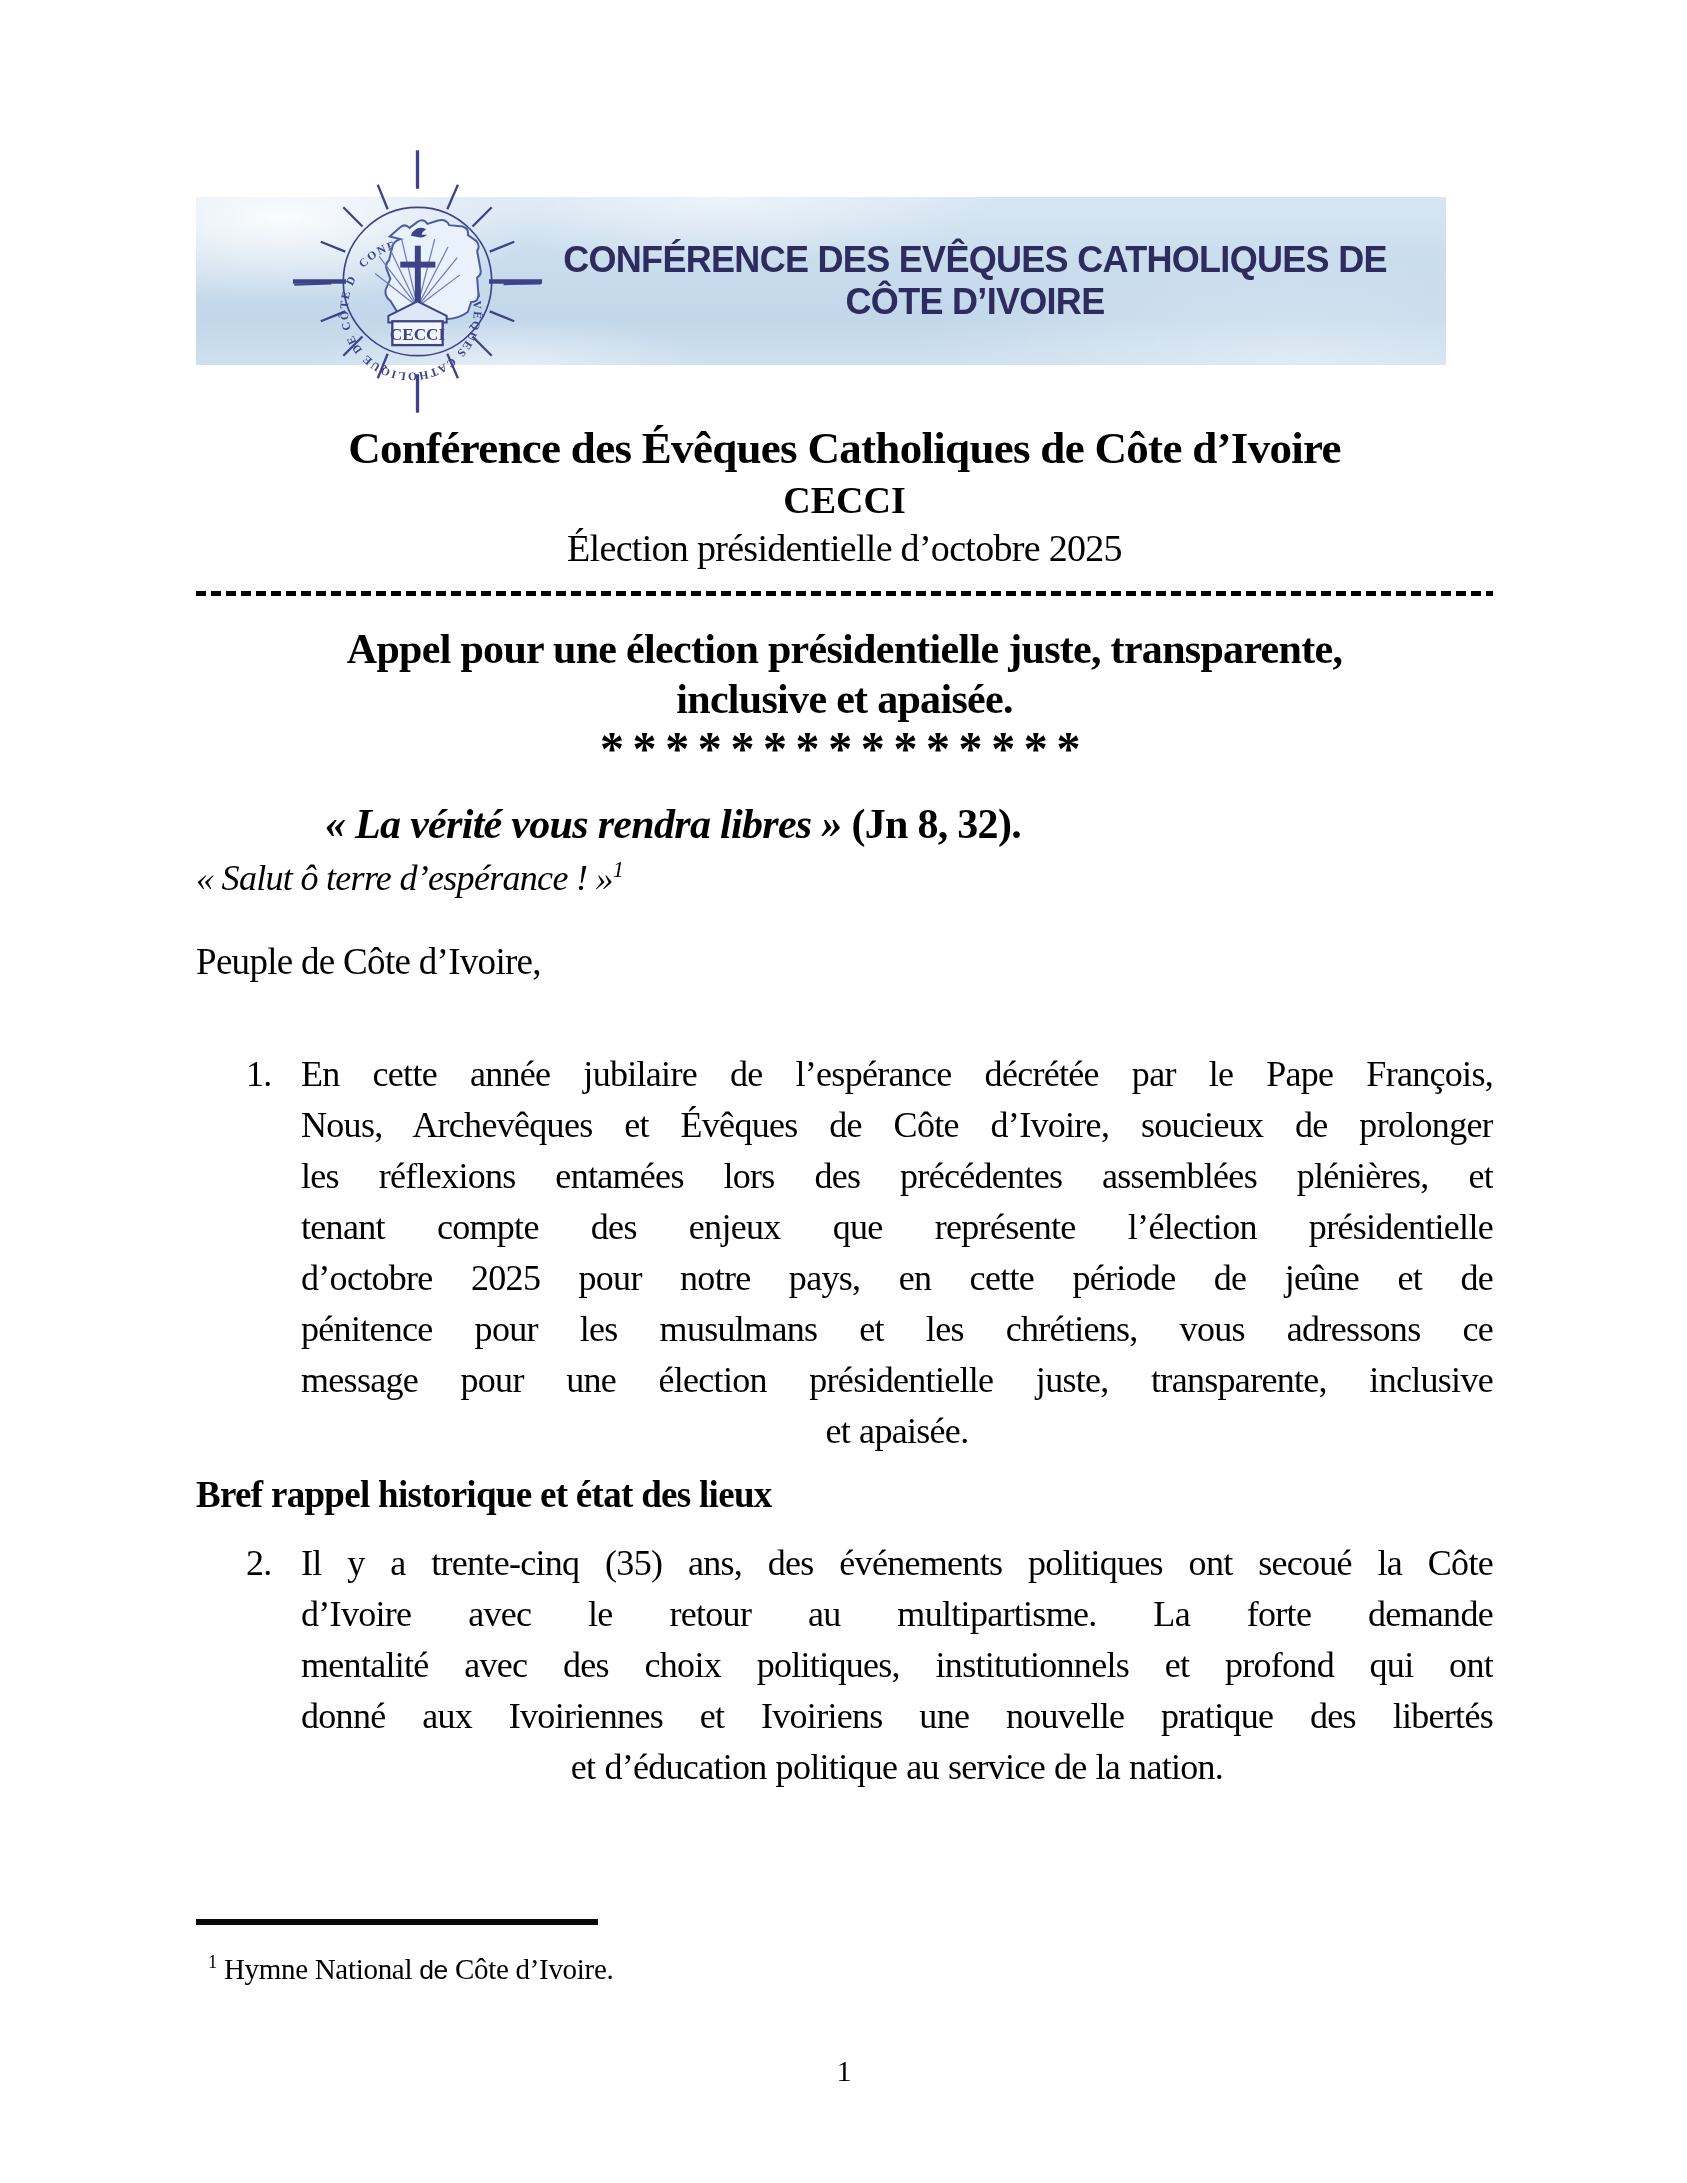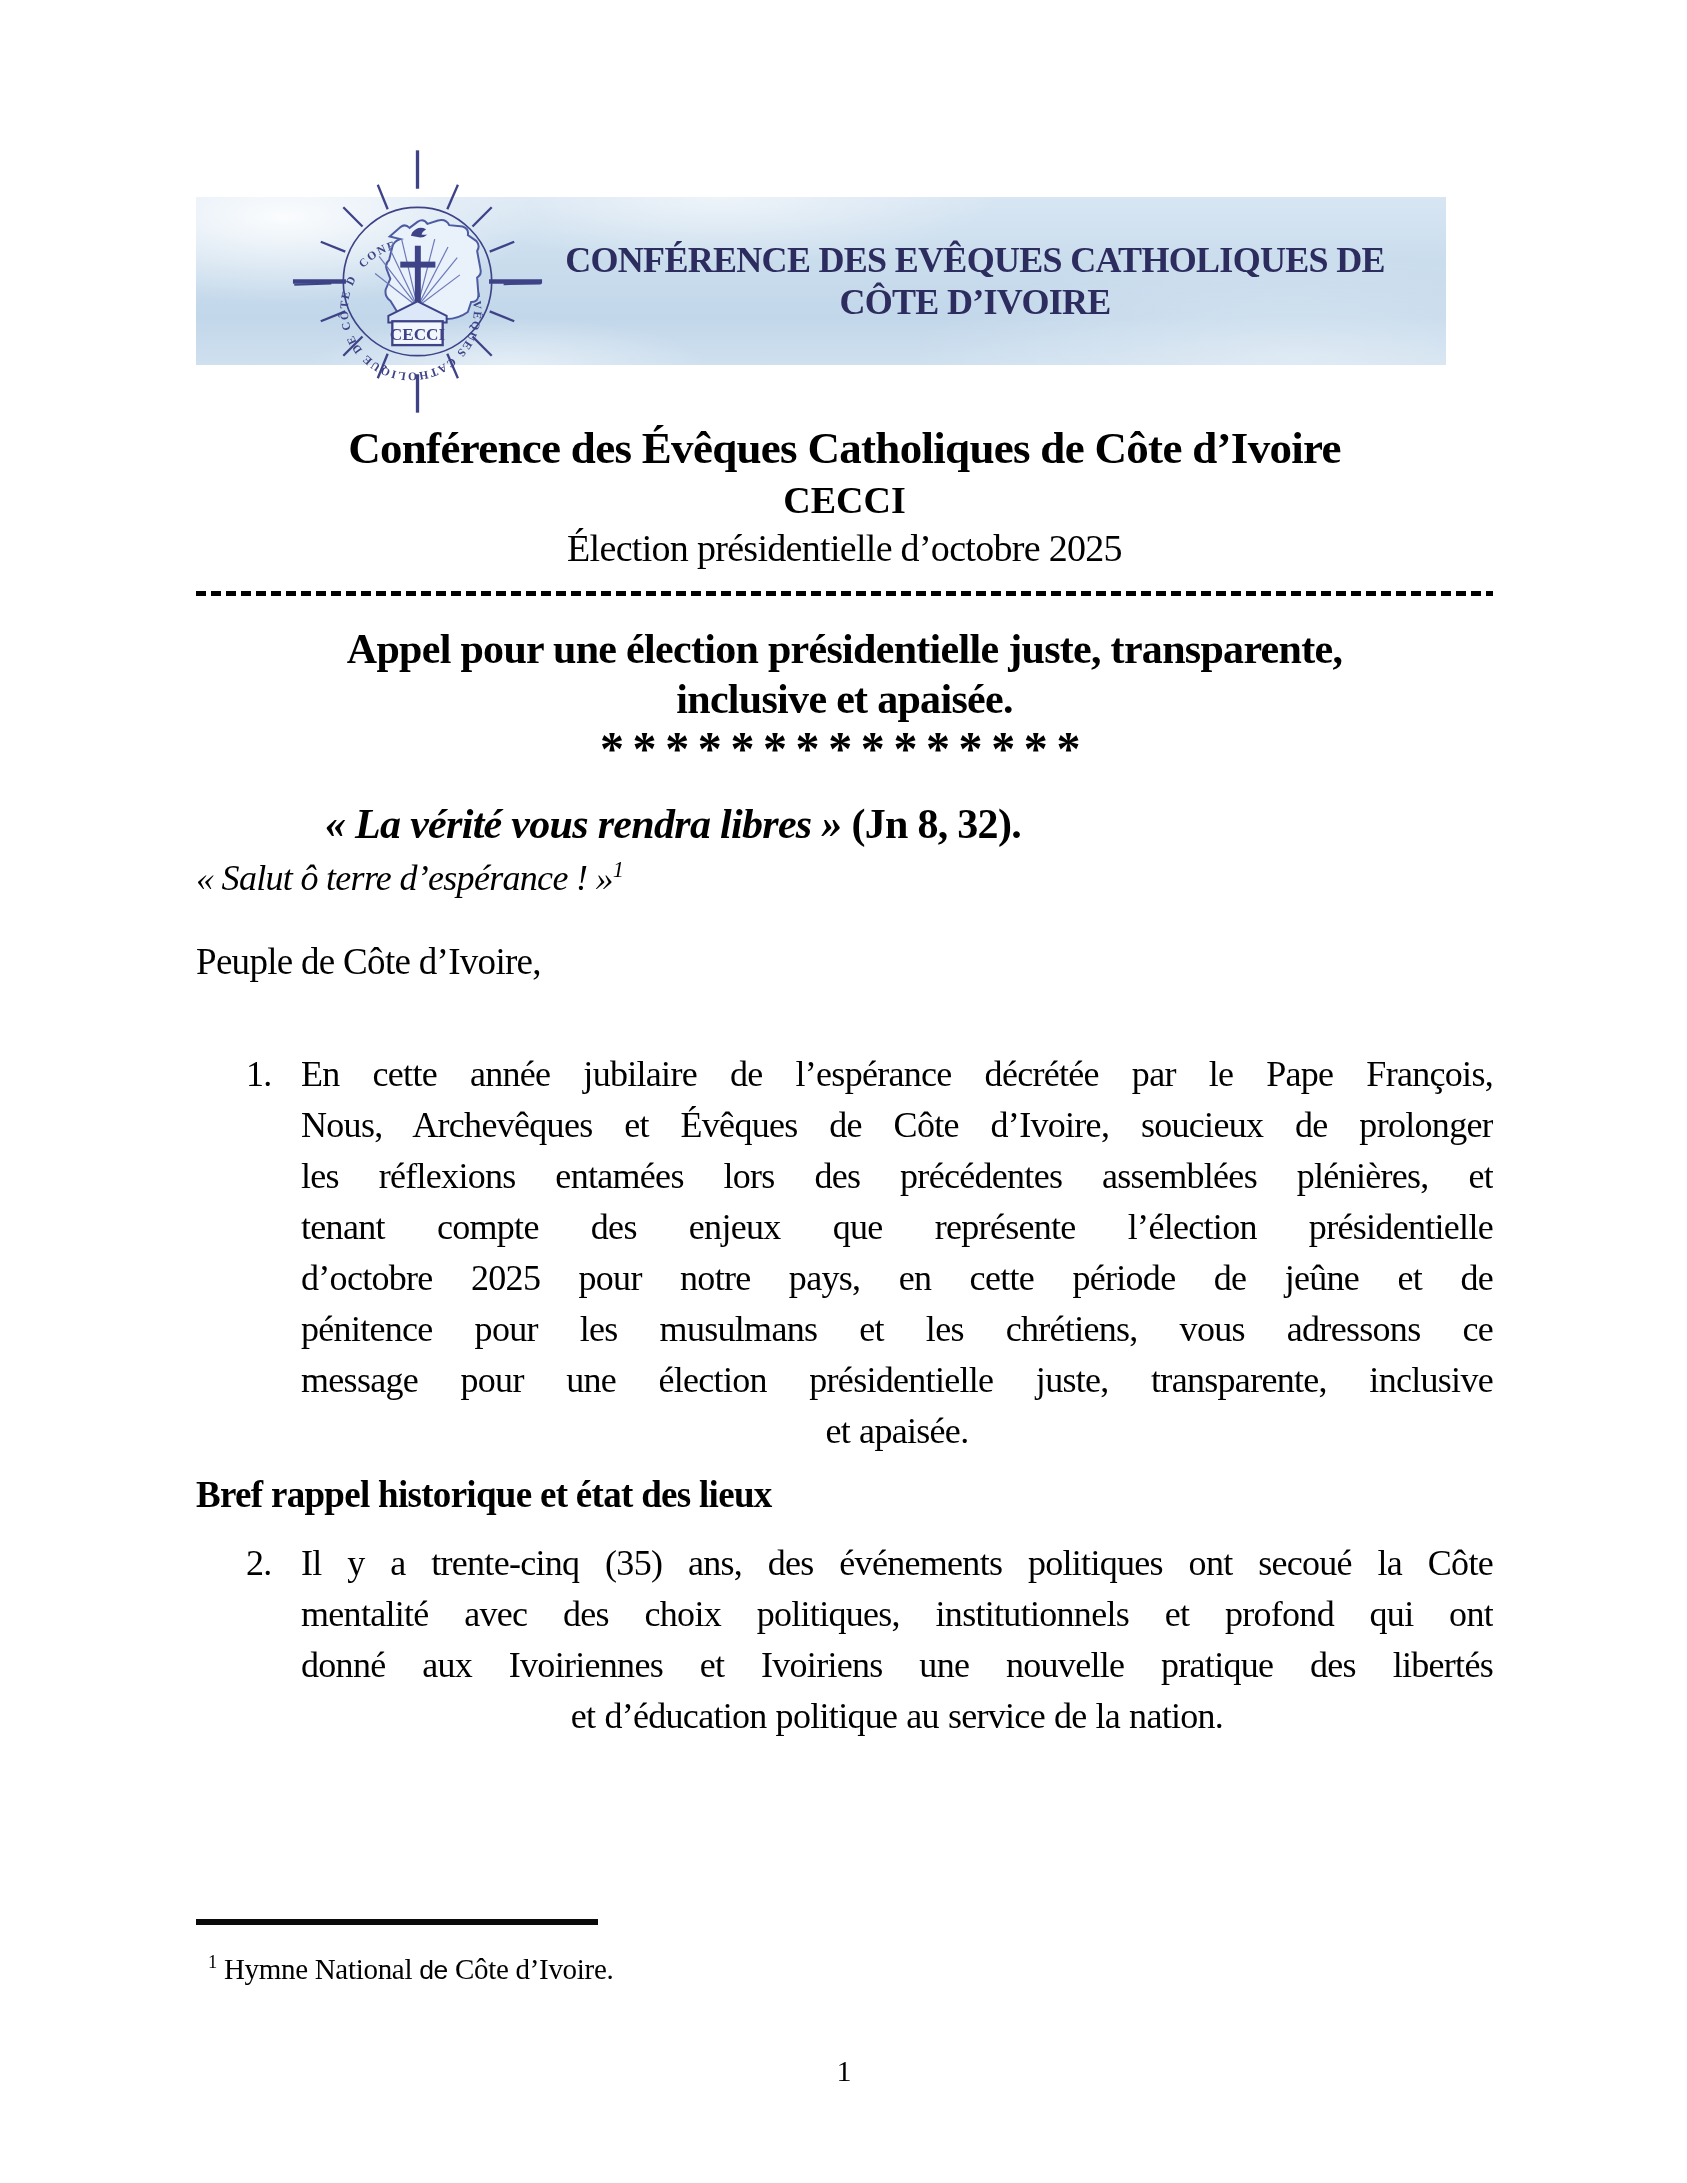--- a/index.html
+++ b/index.html
@@ -22,21 +22,21 @@
       radial-gradient(ellipse 410px 139px at 7% 12%, rgba(255,255,255,.9), rgba(255,255,255,0) 62%),
       radial-gradient(ellipse 463px 112px at 42% 0%, rgba(255,255,255,.55), rgba(255,255,255,0) 60%),
       radial-gradient(ellipse 595px 159px at 88% 95%, rgba(255,255,255,.35), rgba(255,255,255,0) 65%),
       radial-gradient(ellipse 331px 79px at 25% 100%, rgba(255,255,255,.45), rgba(255,255,255,0) 60%),
       linear-gradient(180deg,#d8e6f3 0%,#cadded 38%,#c2d7ea 72%,#cfe0ef 100%);
   }
   .banner-title{
     position:absolute; left:344px; right:36px; top:50%;
     transform:translateY(-50%);
     text-align:center;
-    font-family:Liberation Serif, serif;
+    font-family:Liberation Sans, sans-serif;
     font-weight:bold;
     font-size:36px;
     letter-spacing:-0.7px;
     color:#2d2c5e;
   }
   .logo-wrap{
     position:absolute; left:89px; top:-48px;
     width:265px; height:265px;
   }
 
@@ -242,20 +242,21 @@
           <div class="jline last">et apaisée.</div>
         </div>
     </div>
 
     <div class="section-heading">Bref rappel historique et état des lieux</div>
 
     <div class="list-para second">
       <span class="pnum">2.</span>
       <div>
           <div class="jline">Il y a trente-cinq (35) ans, des événements politiques ont secoué la Côte</div>
+          <div class="jline">d’Ivoire avec le retour au multipartisme. La forte demande</div>
           <div class="jline">mentalité avec des choix politiques, institutionnels et profond qui ont</div>
           <div class="jline">donné aux Ivoiriennes et Ivoiriens une nouvelle pratique des libertés</div>
           <div class="jline last">et d’éducation politique au service de la nation.</div>
         </div>
     </div>
 
   </div>
 
   <div class="footnote-rule"></div>
   <div class="footnote">

